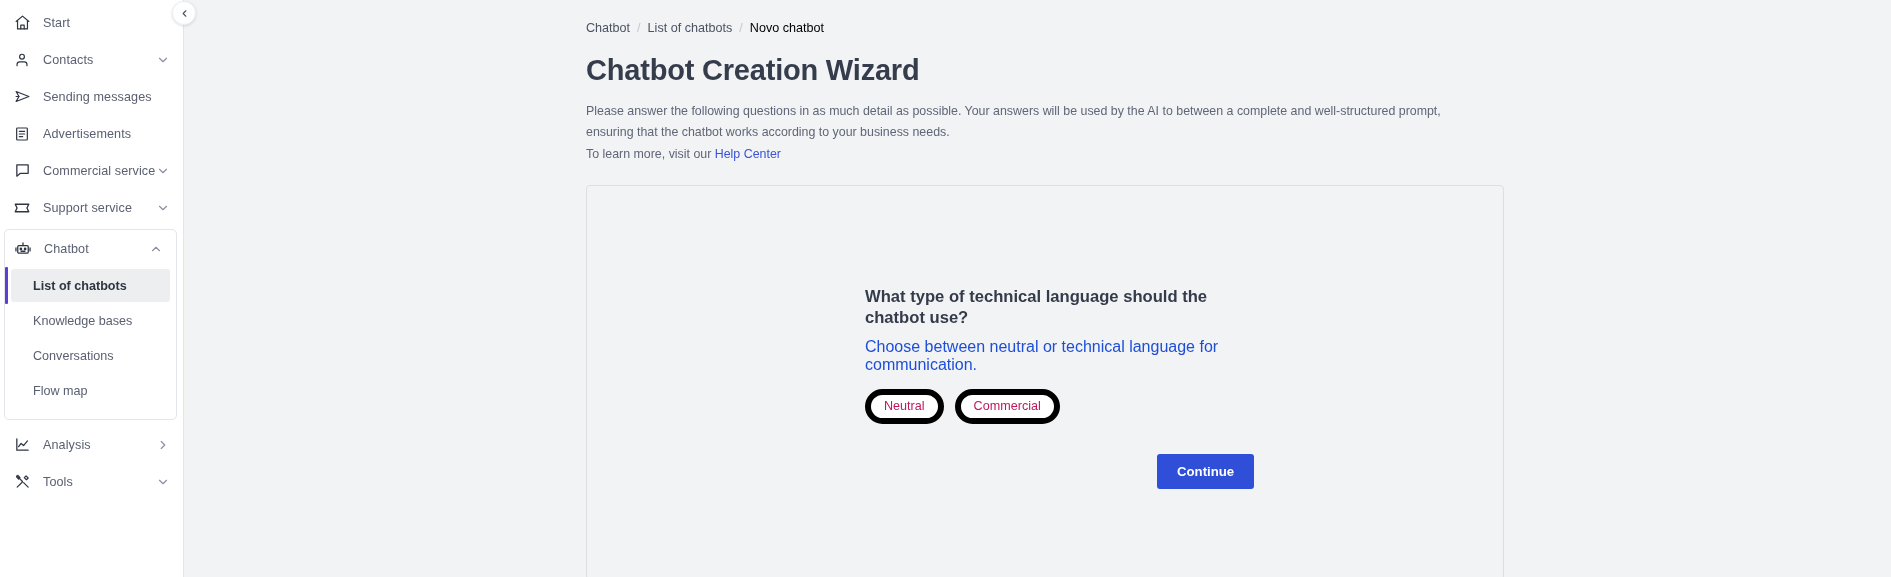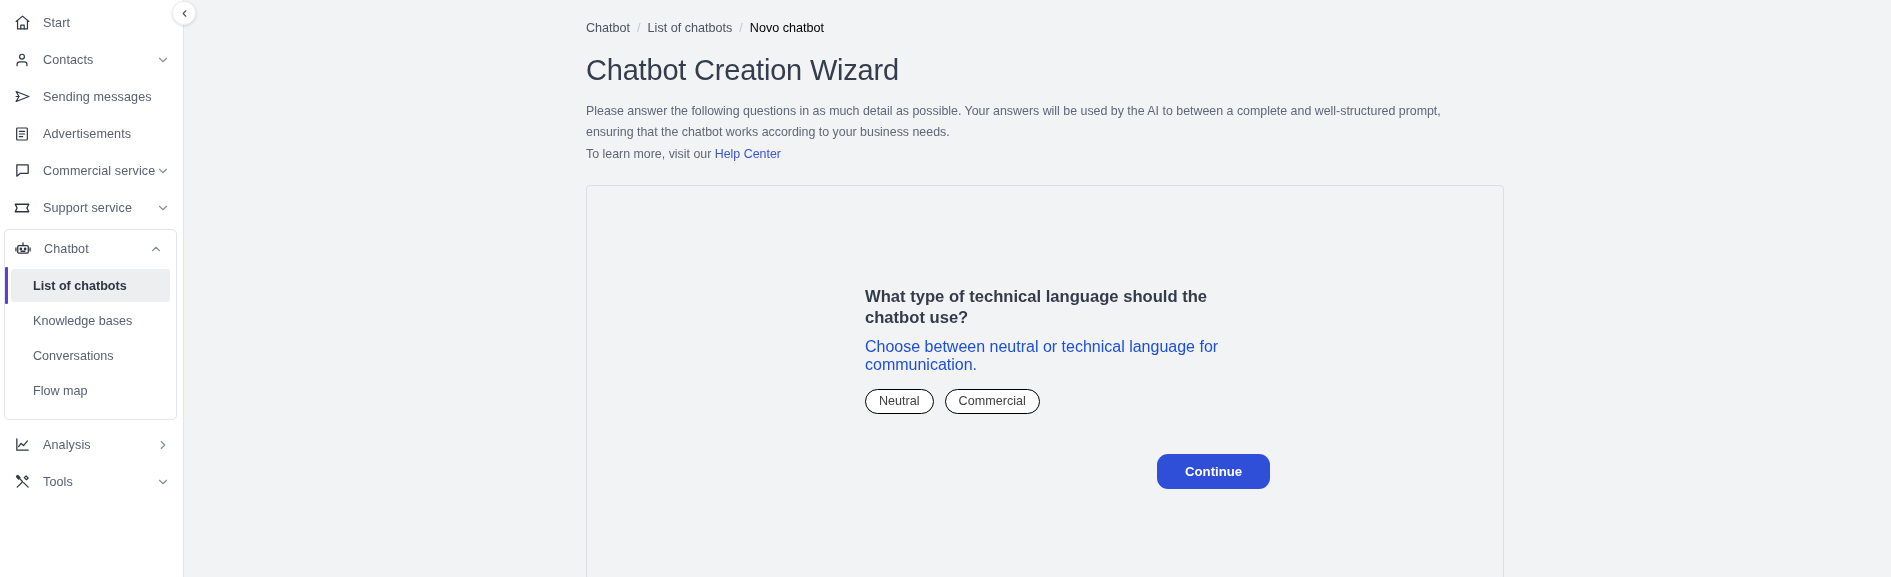--- a/index.html
+++ b/index.html
@@ -109,21 +109,21 @@
     font-size: 12.6px;
     height: 20px;
     margin-bottom: 16px;
   }
   .breadcrumb .crumb { color: #4b5263; cursor: pointer; white-space: nowrap; }
   .breadcrumb .crumb.last { color: #000000; cursor: default; }
   .breadcrumb .sep { color: #c3c7d0; margin: 0 7px; }
 
   .page-title {
     font-size: 29px;
-    font-weight: normal;
+    font-weight: bold;
     color: #353c4b;
     letter-spacing: -.2px;
     margin-bottom: 14px;
     white-space: nowrap;
   }
 
   .desc {
     font-size: 12.4px;
     color: #5f6676;
     line-height: 1.72;
@@ -154,43 +154,43 @@
     line-height: 1.28;
     margin-bottom: 10px;
   }
   .q-sub {
     font-size: 16px;
     color: #1d4ed8;
     margin-bottom: 15px;
   }
   .chips { display: flex; gap: 11px; }
   .chip {
-    border: 1px solid #000000;
+    border: 6px solid #000000;
     background: #ffffff;
     border-radius: 999px;
     padding: 4px 13px 5px 13px;
     font-size: 12.6px;
-    color: #404040;
+    color: #be185d;
     cursor: pointer;
     white-space: nowrap;
   }
 
   .continue-wrap {
     position: absolute;
     left: 570px;
     top: 268px;
   }
   .btn-continue {
     background: #2f4fd8;
     color: #ffffff;
     font-size: 13.2px;
     font-weight: bold;
     border: none;
-    border-radius: 11px;
-    padding: 10px 28px;
+    border-radius: 3px;
+    padding: 10px 20px;
     cursor: pointer;
     font-family: "Liberation Sans", sans-serif;
   }
 </style>
 </head>
 <body>
 
 <div class="app">
 
   <aside class="sidebar">

